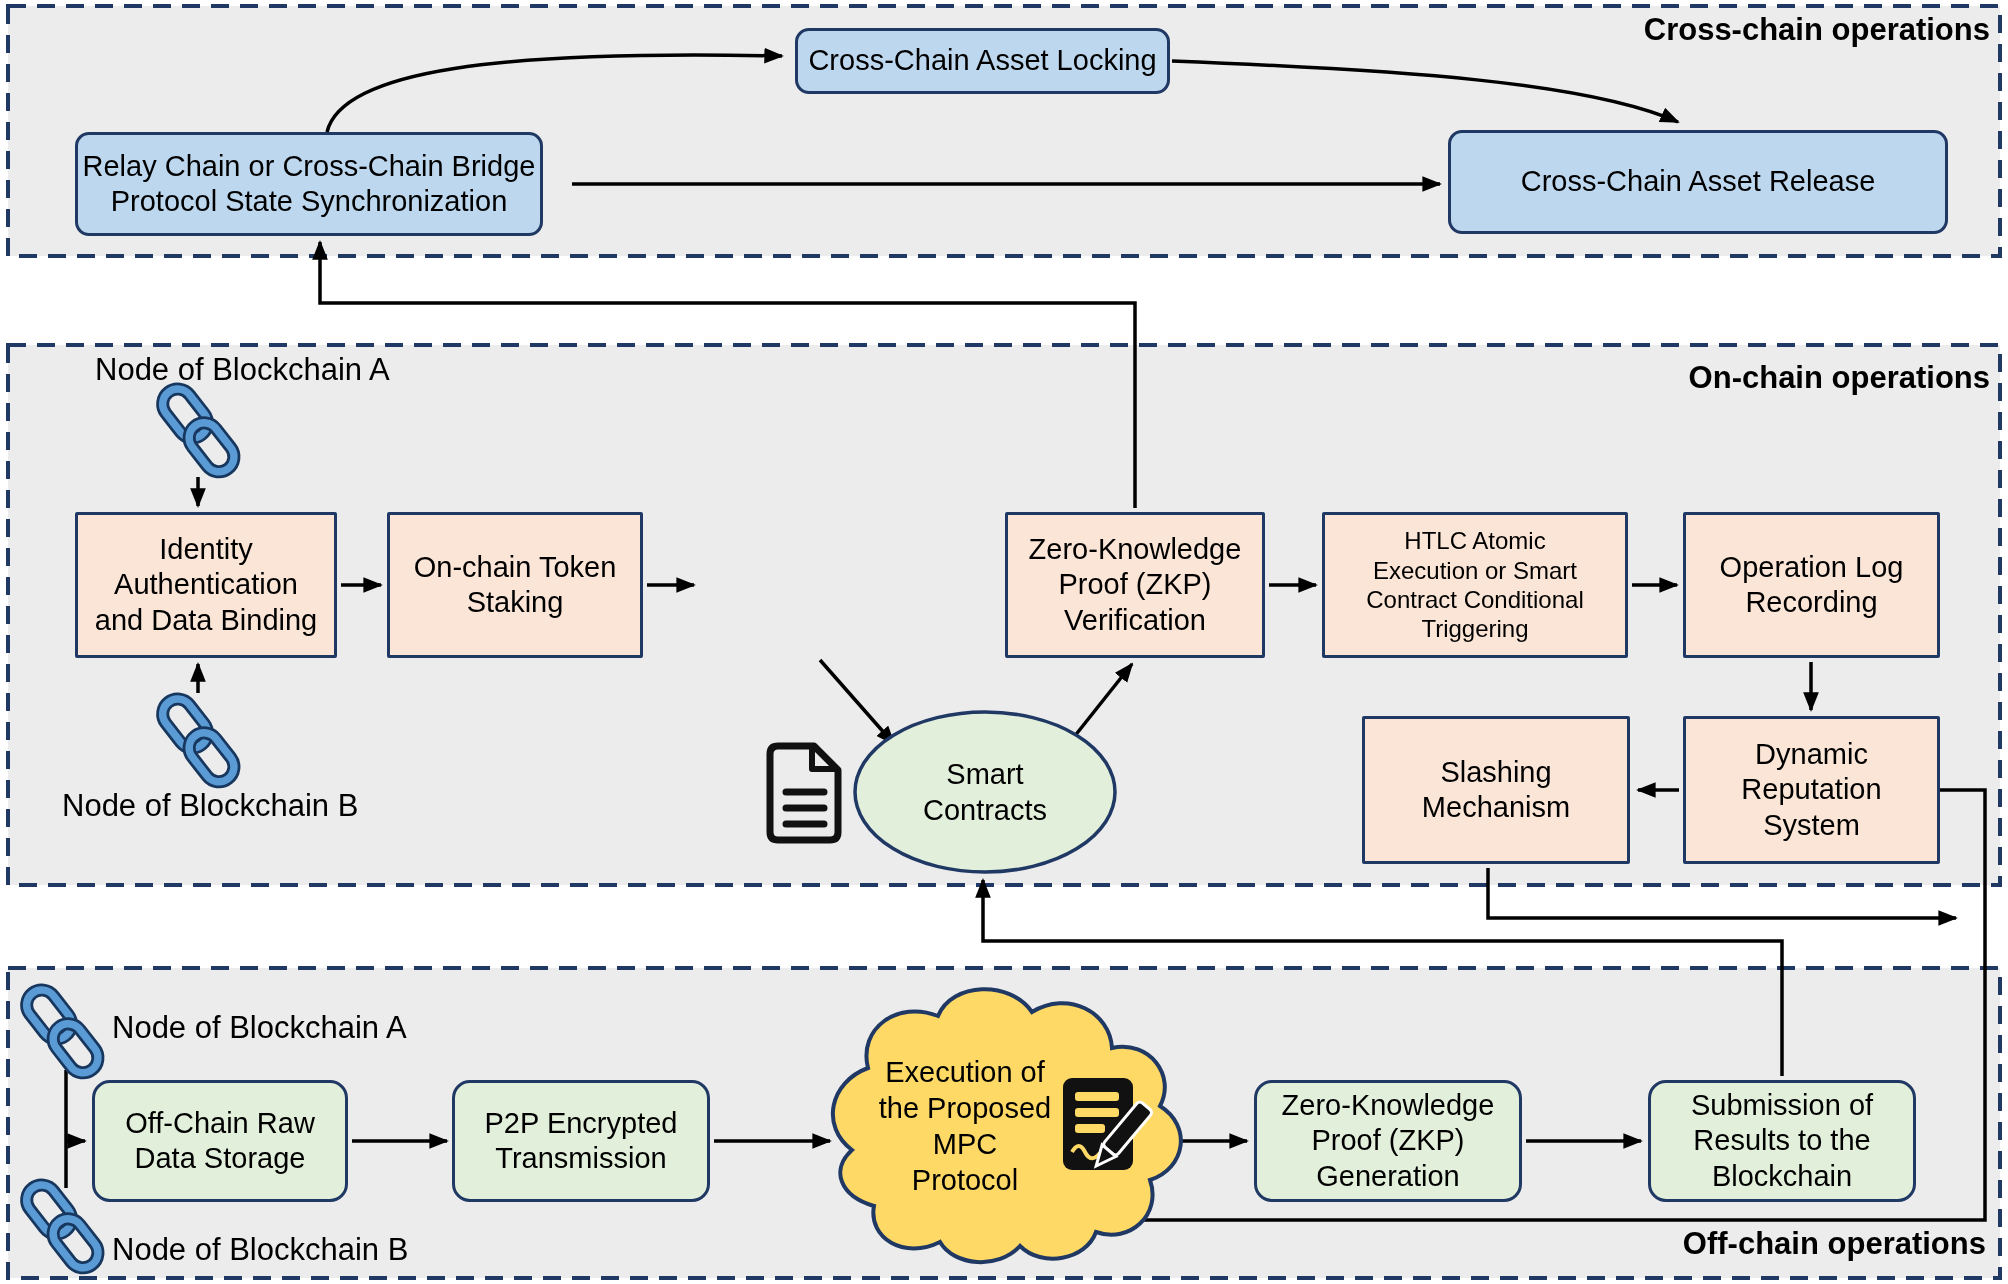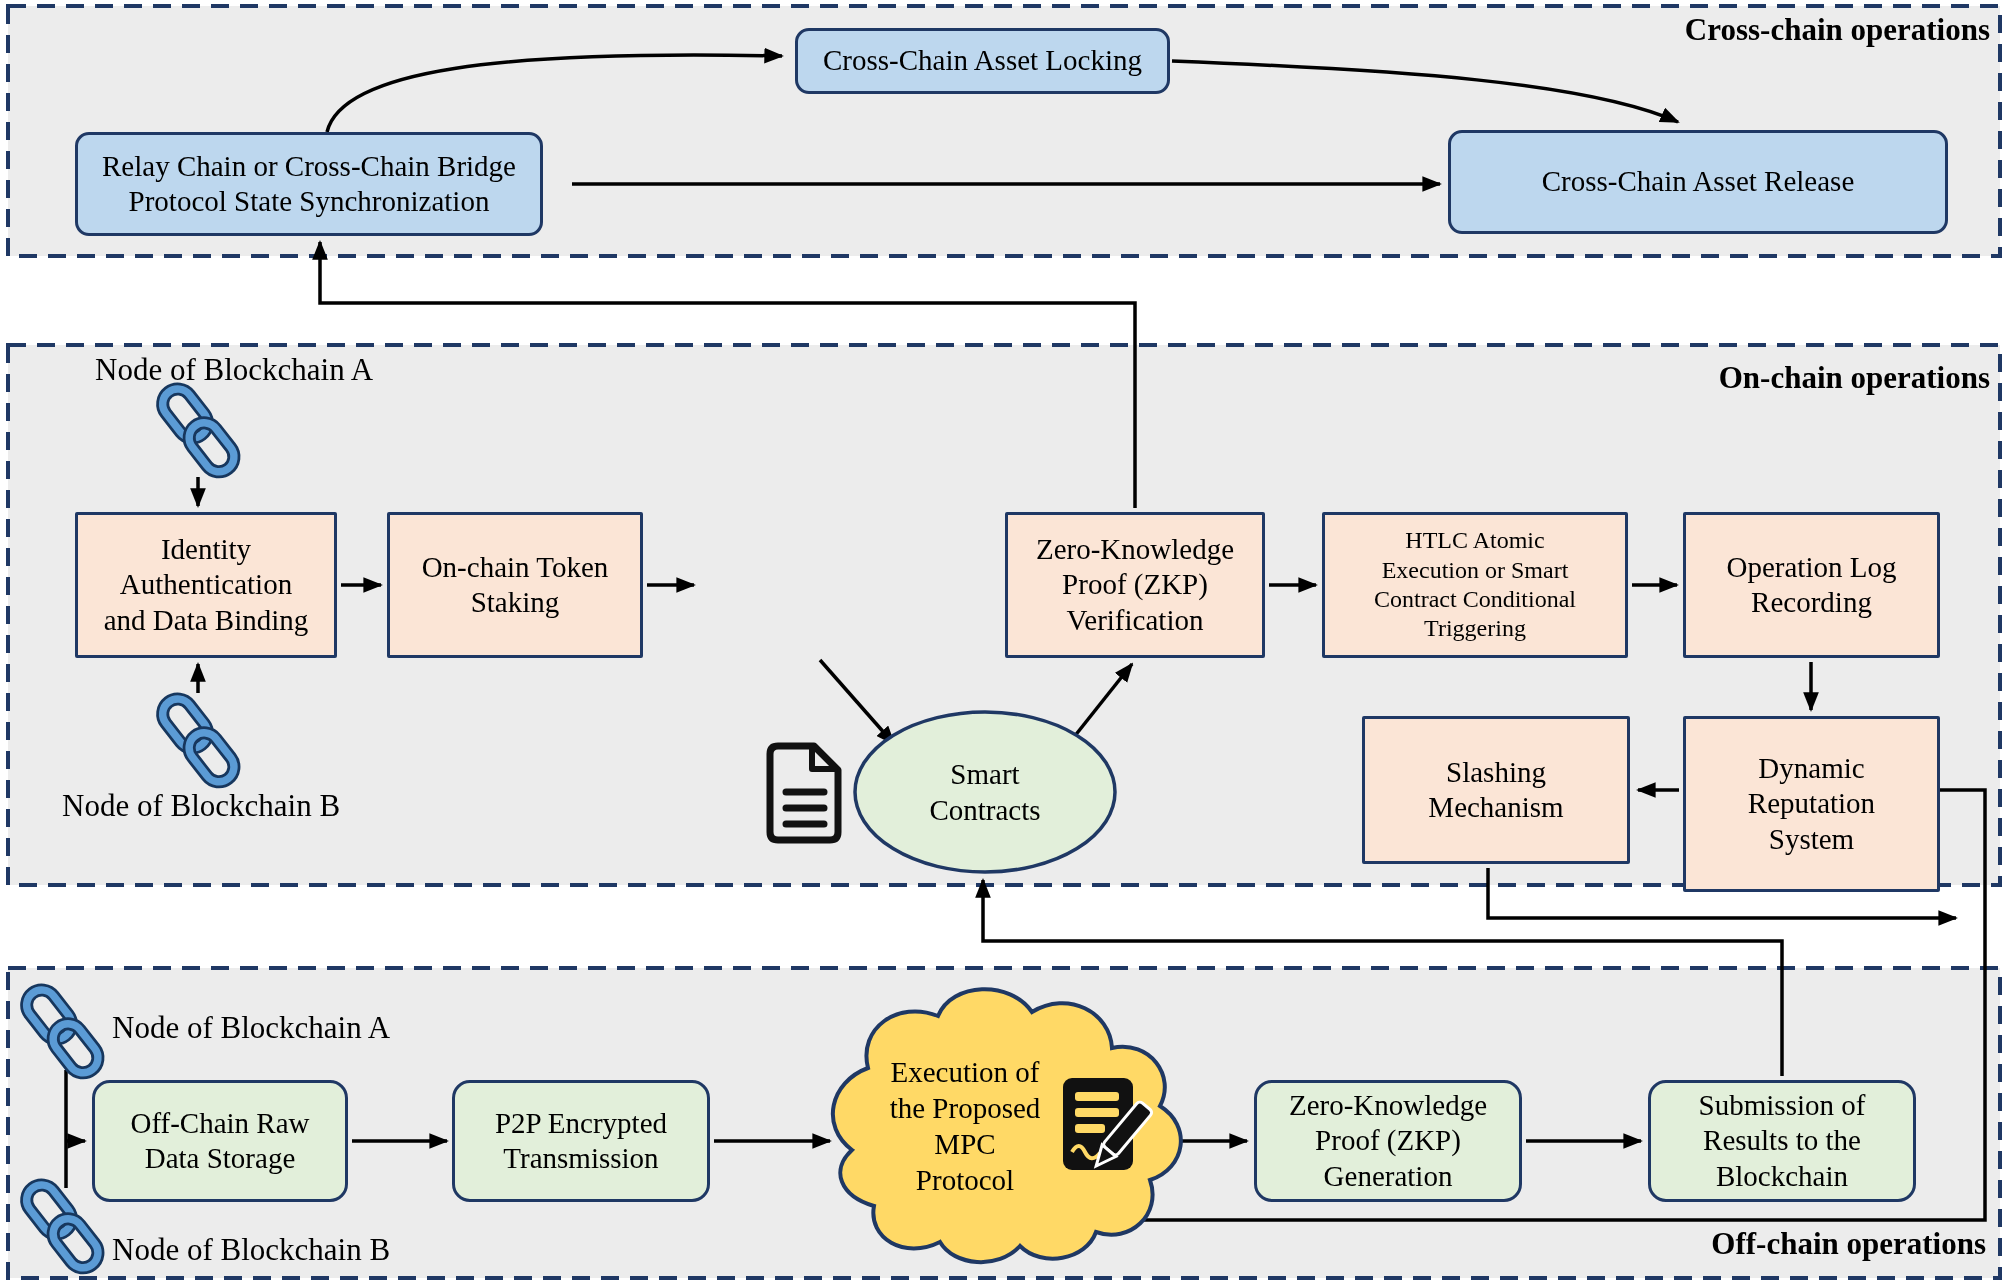--- a/index.html
+++ b/index.html
@@ -1,17 +1,17 @@
 <!DOCTYPE html>
 <html><head>
 <meta charset="utf-8">
 <style>
   html,body{margin:0;padding:0;background:#fff;}
   #canvas{position:relative;width:2008px;height:1284px;background:#ffffff;overflow:hidden;
-          font-family:Liberation Serif, serif;color:#000;}
+          font-family:Liberation Sans, sans-serif;color:#000;}
   svg{position:absolute;left:0;top:0;}
   .box{position:absolute;display:flex;align-items:center;justify-content:center;
        text-align:center;white-space:pre-line;border:3px solid #1f3864;
        font-size:29px;line-height:1.22;box-sizing:border-box;}
   .blue{background:#bdd7ee;border-radius:14px;}
   .peach{background:#fbe5d6;border-radius:2px;}
   .green{background:#e2efda;border-radius:18px;}
   .plain{position:absolute;white-space:pre-line;font-size:31px;}
   .section-label{position:absolute;font-weight:bold;font-size:31px;white-space:nowrap;}
   .cloud-text{position:absolute;display:flex;align-items:center;justify-content:center;
@@ -127,21 +127,21 @@
 Proof (ZKP)
 Verification</div>
 <div class="box peach" style="left:1322px;top:512px;width:306px;height:146px;font-size:24px;">HTLC Atomic
 Execution or Smart
 Contract Conditional
 Triggering</div>
 <div class="box peach" style="left:1683px;top:512px;width:257px;height:146px;">Operation Log
 Recording</div>
 <div class="box peach" style="left:1362px;top:716px;width:268px;height:148px;">Slashing
 Mechanism</div>
-<div class="box peach" style="left:1683px;top:716px;width:257px;height:176px;">Dynamic
+<div class="box peach" style="left:1683px;top:716px;width:257px;height:148px;">Dynamic
 Reputation
 System</div>
 <div class="ellipse-text" style="left:885px;top:732px;width:200px;height:120px;">Smart
 Contracts</div>
 
 <div class="plain" style="left:112px;top:1010px;">Node of Blockchain A</div>
 <div class="plain" style="left:112px;top:1232px;">Node of Blockchain B</div>
 <div class="box green" style="left:92px;top:1080px;width:256px;height:122px;">Off-Chain Raw
 Data Storage</div>
 <div class="box green" style="left:452px;top:1080px;width:258px;height:122px;">P2P Encrypted

